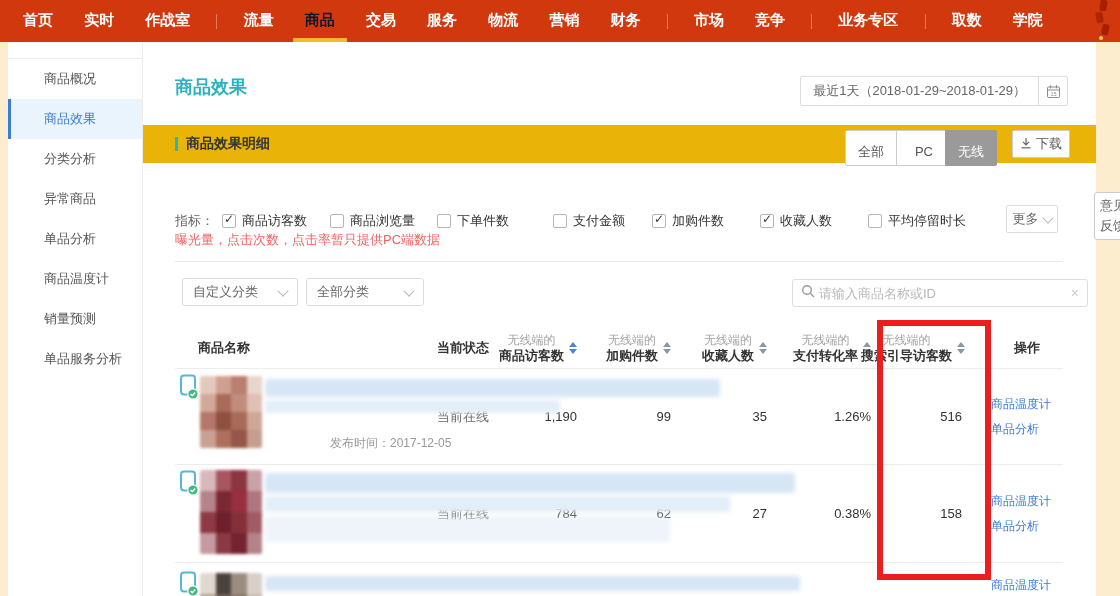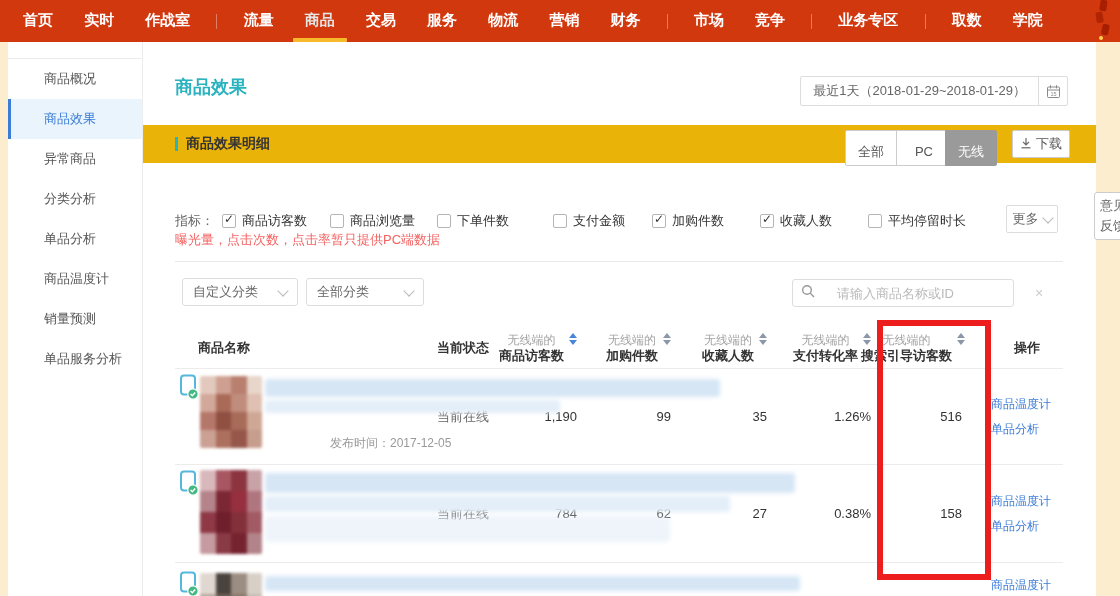--- a/index.html
+++ b/index.html
@@ -13,21 +13,21 @@
   .topnav{
     position:absolute;left:0;top:0;width:1120px;height:42px;
     background:#d2380e;
     display:flex;align-items:center;justify-content:space-between;
     padding:0 72px 0 18px;box-sizing:border-box;z-index:5;
   }
   .nav-item{
     color:#fff;font-size:15px;font-weight:600;position:relative;
     height:42px;line-height:40px;padding:0 5px;white-space:nowrap;cursor:pointer;
   }
-  .nav-item.active{color:#e5e5e5}
+  .nav-item.active{color:#0f172a}
   .nav-item.active::after{
     content:"";position:absolute;left:50%;transform:translateX(-50%);
     bottom:0;width:54px;height:4px;background:#f7ba2a;border-radius:1px;
   }
   .nav-sep{width:1px;height:15px;background:rgba(255,255,255,.35)}
   .firecracker{position:absolute;right:4px;top:0;z-index:6}
   
   .sidebar{
     position:absolute;left:8px;top:42px;width:135px;height:554px;
     background:#fff;border-right:1px solid #ececec;box-sizing:border-box;z-index:3;
@@ -105,41 +105,41 @@
   .hr1{position:absolute;left:32px;top:219px;width:888px;height:1px;background:#e9e9e9}
   
   .dd{
     position:absolute;top:236px;height:28px;box-sizing:border-box;border:1px solid #ddd;border-radius:3px;
     background:#fff;display:flex;align-items:center;justify-content:space-between;
     padding:0 10px;font-size:13px;color:#666;cursor:pointer;
   }
   .dd1{left:39px;width:116px}
   .dd2{left:163px;width:118px}
   .searchbox{
-    position:absolute;left:649px;top:237px;width:222px;height:28px;box-sizing:border-box;
-    border:1px solid #ddd;border-radius:3px;background:#fff;display:flex;align-items:center;padding:0 8px;gap:20px;
+    position:absolute;left:649px;top:237px;width:296px;height:28px;box-sizing:border-box;
+    border:1px solid #ddd;border-radius:3px;background:#fff;display:flex;align-items:center;padding:0 8px;gap:2px;
   }
   .searchbox input{
     border:none;outline:none;flex:1;font-size:13px;color:#333;background:transparent;
     font-family:"Liberation Sans","DejaVu Sans",sans-serif;
   }
   .searchbox input::placeholder{color:#b9b9b9}
   .clear-x{color:#ccc;font-size:14px;cursor:pointer}
   
   .table{position:absolute;left:32px;top:286px;width:888px}
   .t-head{display:flex;height:40px;align-items:center}
   .t-row{display:flex;height:95px;align-items:center;border-top:1px solid #ececec;position:relative}
   .t-row.r3{height:95px;border-top:1px solid #ececec}
   .c-name{width:250px}.c-status{width:65px}.c1{width:105px}.c2{width:90px}
   .c3{width:90px}.c4{width:100px}.c5{width:116px}.c-ops{width:72px}
   .th{font-size:13px;font-weight:bold;color:#333;position:relative;height:40px;box-sizing:border-box}
   .th.c-name{padding-left:23px;line-height:40px}
   .th.c-status{padding-left:12px;line-height:40px}
   .th.c-ops{text-align:center;line-height:40px}
-  .th-box{position:absolute;top:50%;transform:translateY(-50%);display:flex;white-space:nowrap}
+  .th-box{position:absolute;top:50%;transform:translateY(-50%);display:flex;align-items:center;white-space:nowrap}
   .th-lines{text-align:center;line-height:15px}
   .th-top{font-size:12px;font-weight:normal;color:#a3a3a3;display:block}
   .th-main{font-size:13px;font-weight:bold;color:#333;display:block}
   .sort{display:inline-flex;flex-direction:column;gap:2px;margin-left:5px}
   .sort i{width:0;height:0;border-left:4px solid transparent;border-right:4px solid transparent;display:block}
   .sort .up{border-bottom:5px solid #8a97a8}
   .sort .dn{border-top:5px solid #8a97a8}
   .sort.blue .up{border-bottom-color:#4a86d8}
   .sort.blue .dn{border-top-color:#4a86d8}
   .pr1{right:18px}.pr2{right:14px}.pr3{right:8px}.pr4{right:4px}.pr5{right:26px}
@@ -231,22 +231,22 @@
     <rect x="6" y="12" width="7" height="11" rx="2" fill="#b02404" transform="rotate(-10 9 17)"></rect>
     <rect x="12" y="24" width="7" height="11" rx="2" fill="#a81e00" transform="rotate(12 15 29)"></rect>
     <circle cx="11" cy="38" r="2" fill="#ffd34f"></circle>
   </svg>
 </div>
 
 <div class="sidebar">
   <div class="side-divider"></div>
   <div class="side-item">商品概况</div>
   <div class="side-item active">商品效果</div>
+  <div class="side-item">分类分析</div>
   <div class="side-item">异常商品</div>
-  <div class="side-item">分类分析</div>
   <div class="side-item">单品分析</div>
   <div class="side-item">商品温度计</div>
   <div class="side-item">销量预测</div>
   <div class="side-item">单品服务分析</div>
 </div>
 
 <div class="main">
 
   <div class="page-title">商品效果</div>
 

